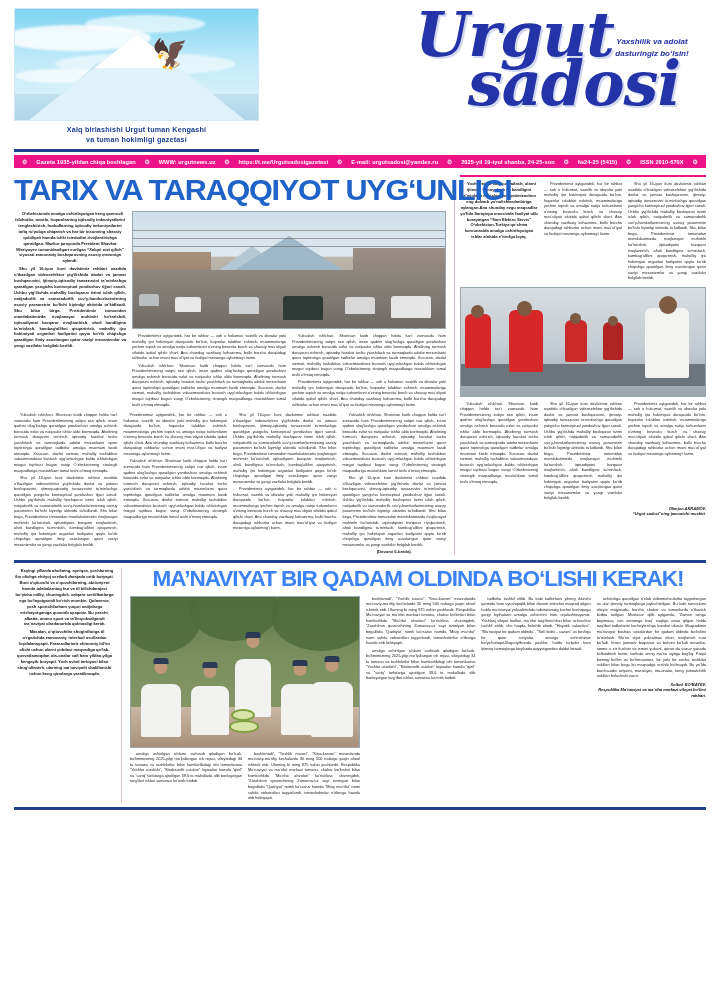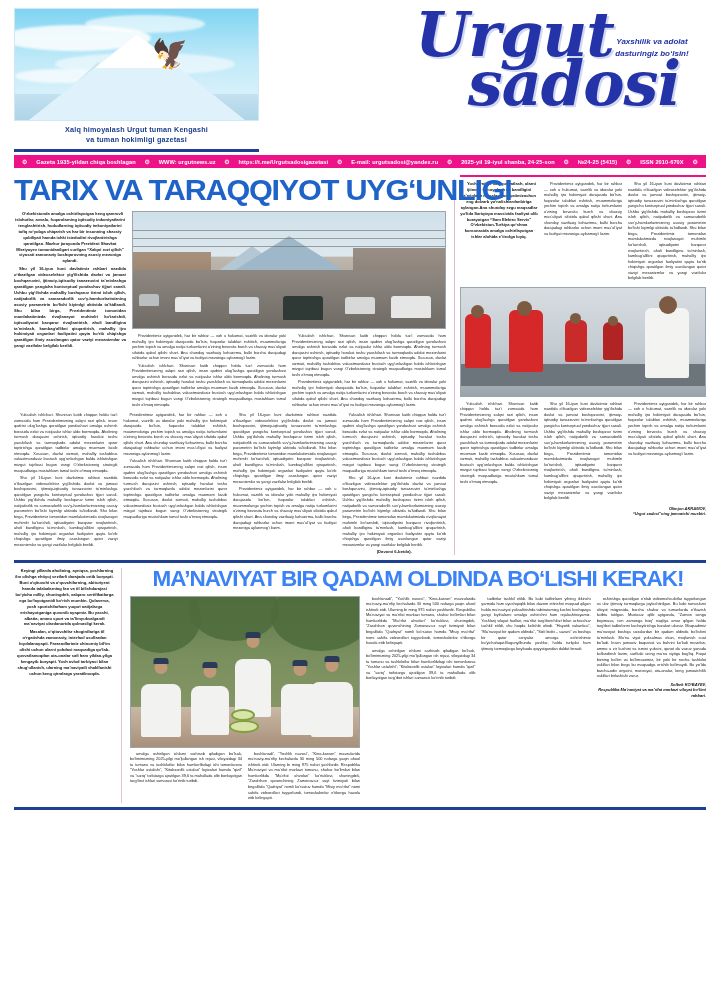--- a/index.html
+++ b/index.html
@@ -177,21 +177,21 @@
         <div class="cloudband c2"></div>
         <div class="cloudband c3"></div>
         <div class="cloudband c4"></div>
         <div class="ridge"></div>
         <div class="mountain2"></div>
         <div class="mountain"></div>
         <div class="snowcap"></div>
         <div class="eagle">🦅</div>
       </div>
       <div class="logo-caption">
-        <div>Xalq himoyalash Urgut tuman Kengashi</div>
+        <div>Xalq birlashishi Urgut tuman Kengashi</div>
         <div>va tuman hokimligi gazetasi</div>
       </div>
       <div class="logo-rule"></div>
     </div>
 
     <div class="title-block">
       <div class="paper-title t1">Urgut</div>
       <div class="paper-title t2">sadosi</div>
       <div class="slogan">Yaxshilik va adolat dasturingiz bo‘lsin!</div>
     </div>

